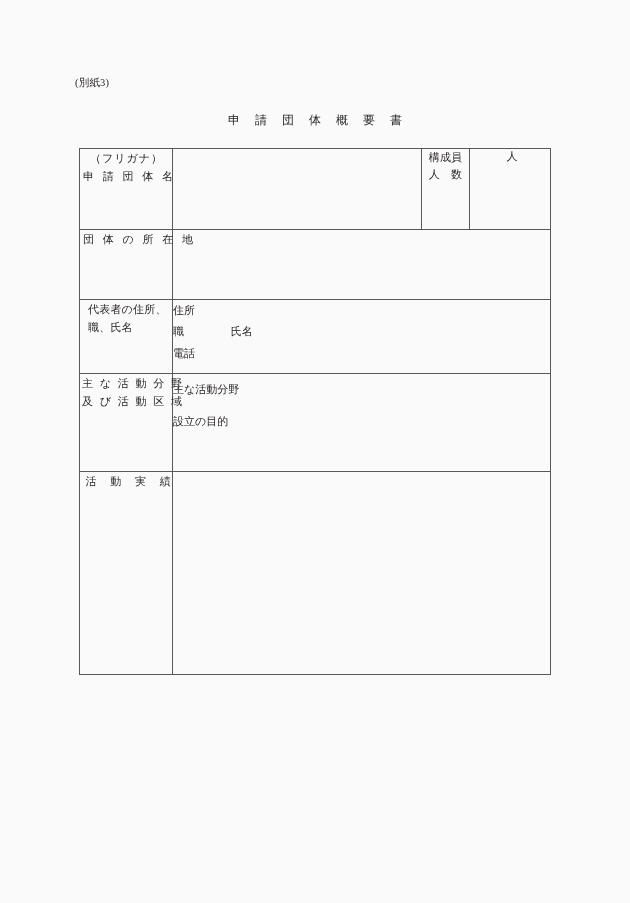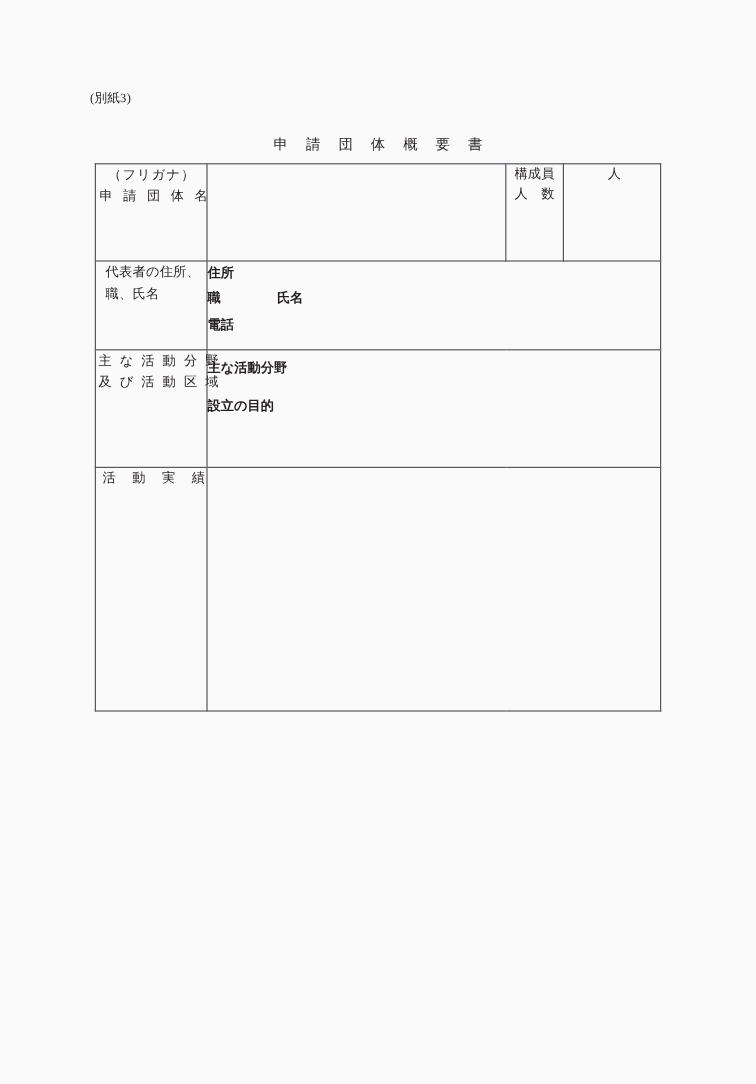--- a/index.html
+++ b/index.html
@@ -43,21 +43,21 @@
     line-height: 1;
     letter-spacing: 6px;
     text-indent: 6px;
     white-space: nowrap;
   }
 
   
   .form-table {
     position: absolute;
     left: 79px;
-    top: 136px;
+    top: 148px;
     width: 471px;
     border-collapse: collapse;
     table-layout: fixed;
   }
   .form-table td {
     border: 1px solid #56585c;
     padding: 0;
     vertical-align: top;
     font-size: 11px;
   }
@@ -87,21 +87,20 @@
 
   .label-cell.align-left {
     text-align: left;
     padding-left: 8px;
   }
 
   
   .value-cell {
     padding: 8px 0 0 8px;
     line-height: 1.95;
-    font-weight: bold;
   }
   .value-cell .v-line {
     display: block;
     white-space: pre;
   }
   .value-cell.pad-loose { line-height: 2.9; margin-left: 44px; }
 
   
   .count-label-cell {
     text-align: center;
@@ -153,20 +152,26 @@
         <td class="value-cell"></td>
         <td class="count-label-cell">
           <span class="lbl-line lbl-spread-0">構成員</span>
           <span class="lbl-line lbl-spread-0">人　数</span>
         </td>
         <td class="count-value-cell">
           <span class="unit">人</span>
         </td>
       </tr>
 
+      <tr class="r-addr">
+        <td class="label-cell">
+          <span class="lbl-line lbl-spread-3">団 体 の 所 在 地</span>
+        </td>
+        <td class="value-cell" colspan="3"></td>
+      </tr>
 
       <tr class="r-rep">
         <td class="label-cell align-left">
           <span class="lbl-line lbl-spread-0">代表者の住所、</span>
           <span class="lbl-line lbl-spread-0">職、氏名</span>
         </td>
         <td class="value-cell" colspan="3">
           <span class="v-line">住所</span>
           <span class="v-line">職                 氏名</span>
           <span class="v-line">電話</span>

